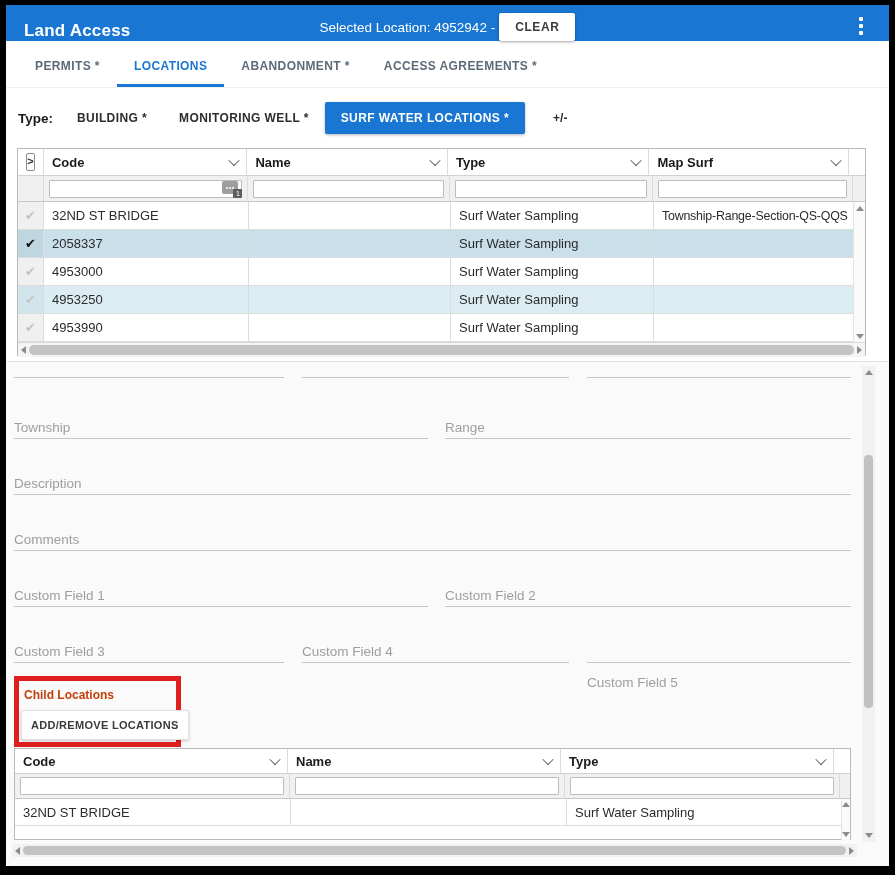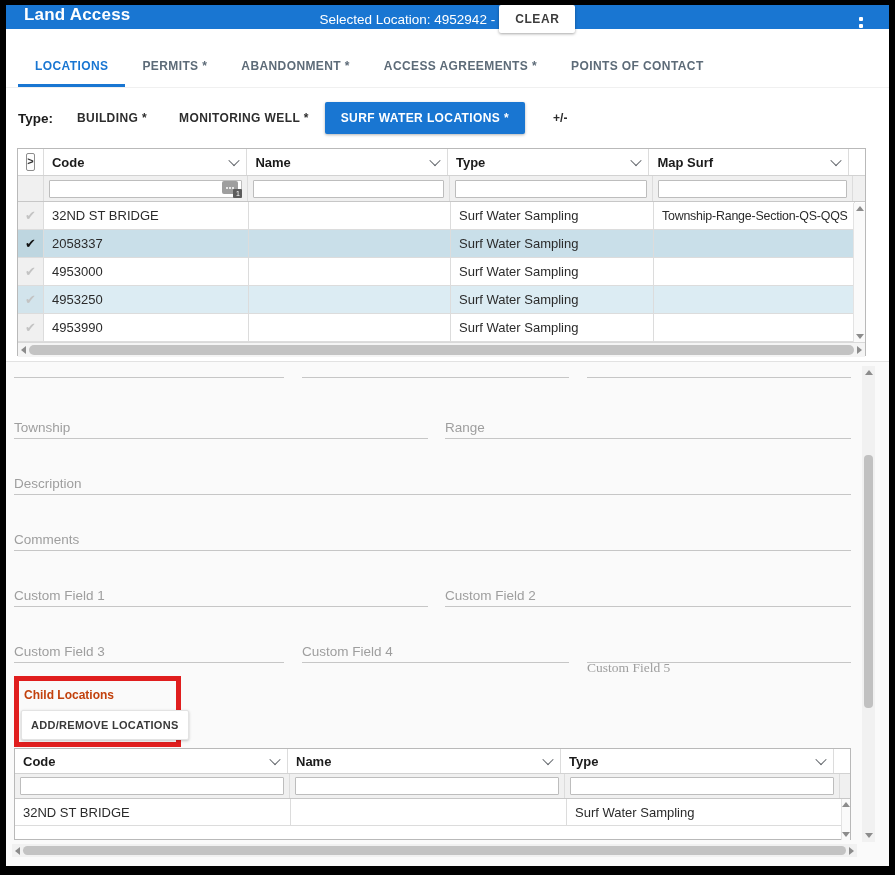--- a/index.html
+++ b/index.html
@@ -1,22 +1,22 @@
 <!DOCTYPE html>
 <html><head>
 <meta charset="utf-8">
 <style>
   * { margin:0; padding:0; box-sizing:border-box; }
   body { background:#555; font-family:"Liberation Sans","DejaVu Sans",sans-serif; }
   .frame { position:relative; width:895px; height:875px; background:#000; overflow:hidden; }
   .app { position:absolute; left:6px; top:5px; width:883px; height:861px; background:#fff; }
 
   
-  .topbar { position:absolute; left:6px; top:5px; width:883px; height:24px; background:#1976d2;
-            display:flex; align-items:flex-start; }
+  .topbar { position:absolute; left:6px; top:5px; width:883px; height:36px; background:#1976d2;
+            display:flex; align-items:flex-end; }
   .topbar-title { color:#fff; font-size:17px; font-weight:700; padding-left:18px; letter-spacing:.2px; }
   .topbar-center { position:absolute; left:0; right:0; display:flex; align-items:center; justify-content:center; gap:4px; }
   .sel-loc { color:#fff; font-size:13.5px; }
   .clear-btn { background:#fff; color:#3c3c3c; border:none; border-radius:2px; font-family:inherit;
                font-size:12px; font-weight:700; letter-spacing:.6px; padding:7px 16px; cursor:pointer;
                box-shadow:0 1px 3px rgba(0,0,0,.35); }
   .kebab { position:absolute; right:20px; top:9px; width:16px; height:24px; display:flex; flex-direction:column;
            align-items:center; justify-content:center; gap:3px; cursor:pointer; }
   .kebab i { width:4px; height:4px; background:#fff; border-radius:1px; }
 
@@ -131,25 +131,24 @@
       <button class="clear-btn">CLEAR</button>
     </div>
     <div class="kebab">
         <i></i>
         <i></i>
         <i></i>
       </div>
   </header>
 
   <nav class="tabs">
+    <div class="tab">PERMITS *</div>
     <div class="tab active">LOCATIONS</div>
-    <div class="tab">PERMITS *</div>
     <div class="tab">ABANDONMENT *</div>
     <div class="tab">ACCESS AGREEMENTS *</div>
-    <div class="tab">POINTS OF CONTACT</div>
   </nav>
 
   <div class="type-row">
     <span class="type-label">Type:</span>
     <button class="type-btn">BUILDING *</button>
     <button class="type-btn">MONITORING WELL *</button>
     <button class="type-btn active">SURF WATER LOCATIONS *</button>
     <span class="type-more">+/-</span>
   </div>
 
@@ -277,21 +276,21 @@
 
   <span class="f-label" style="left:14px; top:588px;">Custom Field 1</span>
   <span class="u-line" style="left:14px; top:606px; width:414px;"></span>
   <span class="f-label" style="left:445px; top:588px;">Custom Field 2</span>
   <span class="u-line" style="left:445px; top:606px; width:406px;"></span>
 
   <span class="f-label" style="left:14px; top:644px;">Custom Field 3</span>
   <span class="u-line" style="left:14px; top:662px; width:270px;"></span>
   <span class="f-label" style="left:302px; top:644px;">Custom Field 4</span>
   <span class="u-line" style="left:302px; top:662px; width:267px;"></span>
-  <span class="f-label" style="left:587px; top:660px;font-family:Liberation Serif, serif;">Custom Field 5</span>
+  <span class="f-label" style="left:587px; top:675px;">Custom Field 5</span>
   <span class="u-line" style="left:587px; top:662px; width:264px;"></span>
 
   <div class="red-box"></div>
   <div class="child-head">Child Locations</div>
   <button class="addremove-btn">ADD/REMOVE LOCATIONS</button>
 
   <div class="grid grid2">
     <div class="g-row g-head" style="height:25px;">
       <div class="g-cell g2c0">
           <span>Code</span>

